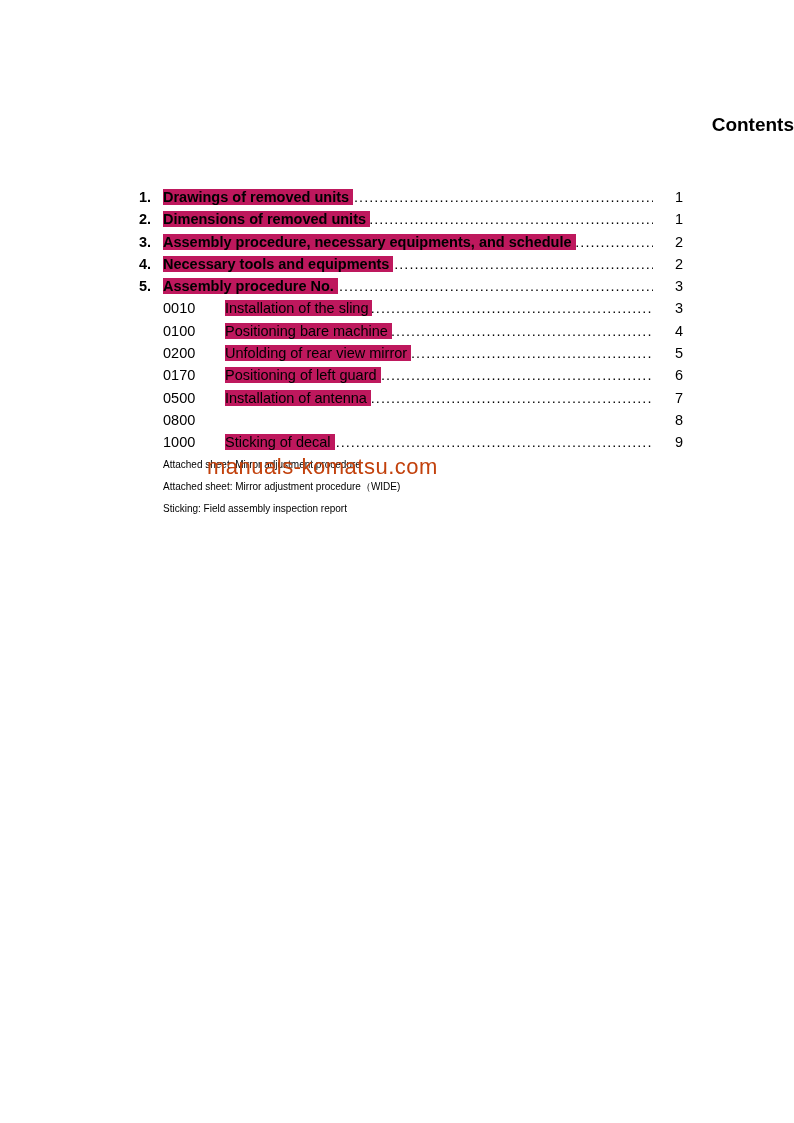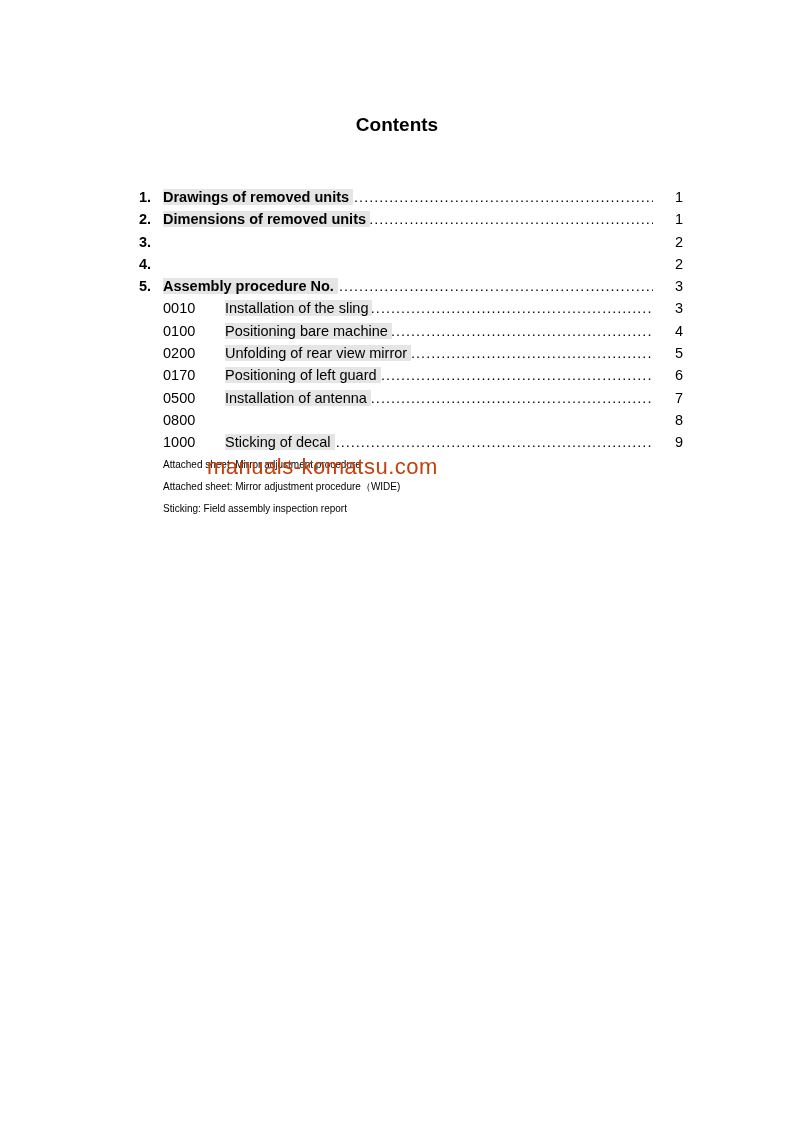--- a/index.html
+++ b/index.html
@@ -1,28 +1,28 @@
 <!DOCTYPE html>
 <html><head>
   <meta charset="utf-8">
   <style>
     html, body { margin: 0; padding: 0; background: #ffffff; }
     body { width: 794px; height: 1123px; position: relative; overflow: hidden;
            font-family: "Liberation Sans", "DejaVu Sans", sans-serif; color: #000; }
-    .title { position: absolute; left: 0; width: 794px; top: 114px; text-align: center;
+    .title { position: absolute; left: 0; width: 794px; top: 114px; text-align: right;
              font-weight: bold; font-size: 19px; }
     .toc { position: absolute; left: 138px; top: 186px; width: 550px; }
     .row { position: relative; height: 22.3px; line-height: 22.3px; font-size: 14.5px; white-space: nowrap; }
     .row .num { position: absolute; left: 0; }
     .row.main { font-weight: bold; }
     .row.main .num { left: 1px; }
     .row.main .label-wrap { position: absolute; left: 25px; right: 35px; overflow: hidden; }
     .row.sub .num { left: 25px; font-weight: normal; }
     .row.sub .label-wrap { position: absolute; left: 87px; right: 35px; overflow: hidden; }
-    .label-wrap .label { background: #e5e5e5; padding-right: 4px; position: relative; z-index: 1; }
+    .label-wrap .label { background: #be185d; padding-right: 4px; position: relative; z-index: 1; }
     .label-wrap .dots { position: absolute; left: 0; right: 0; top: 0; font-weight: normal;
                         letter-spacing: 1px; color: #000; overflow: hidden; }
     .row .page { position: absolute; right: 5px; font-weight: normal; }
     .extra { position: absolute; left: 163px; font-size: 10px; line-height: 22px; }
     .watermark { position: absolute; left: 207px; top: 454px; font-size: 22px; color: #c2410c;
                  letter-spacing: 0.5px; }
   </style>
 </head>
 <body>
 
@@ -34,26 +34,26 @@
     <span class="label-wrap"><span class="dots">......................................................................................................................................................</span><span class="label">Drawings of removed units</span></span>
     <span class="page">1</span>
   </div>
   <div class="row main">
     <span class="num">2.</span>
     <span class="label-wrap"><span class="dots">......................................................................................................................................................</span><span class="label">Dimensions of removed units</span></span>
     <span class="page">1</span>
   </div>
   <div class="row main">
     <span class="num">3.</span>
-    <span class="label-wrap"><span class="dots">......................................................................................................................................................</span></span>
+    <span class="label-wrap"><span class="dots">......................................................................................................................................................</span><span class="label">Assembly procedure, necessary equipments, and schedule</span></span>
     <span class="page">2</span>
   </div>
   <div class="row main">
     <span class="num">4.</span>
-    <span class="label-wrap"><span class="dots">......................................................................................................................................................</span></span>
+    <span class="label-wrap"><span class="dots">......................................................................................................................................................</span><span class="label">Necessary tools and equipments</span></span>
     <span class="page">2</span>
   </div>
   <div class="row main">
     <span class="num">5.</span>
     <span class="label-wrap"><span class="dots">......................................................................................................................................................</span><span class="label">Assembly procedure No.</span></span>
     <span class="page">3</span>
   </div>
 
   <div class="row sub">
     <span class="num">0010</span>

